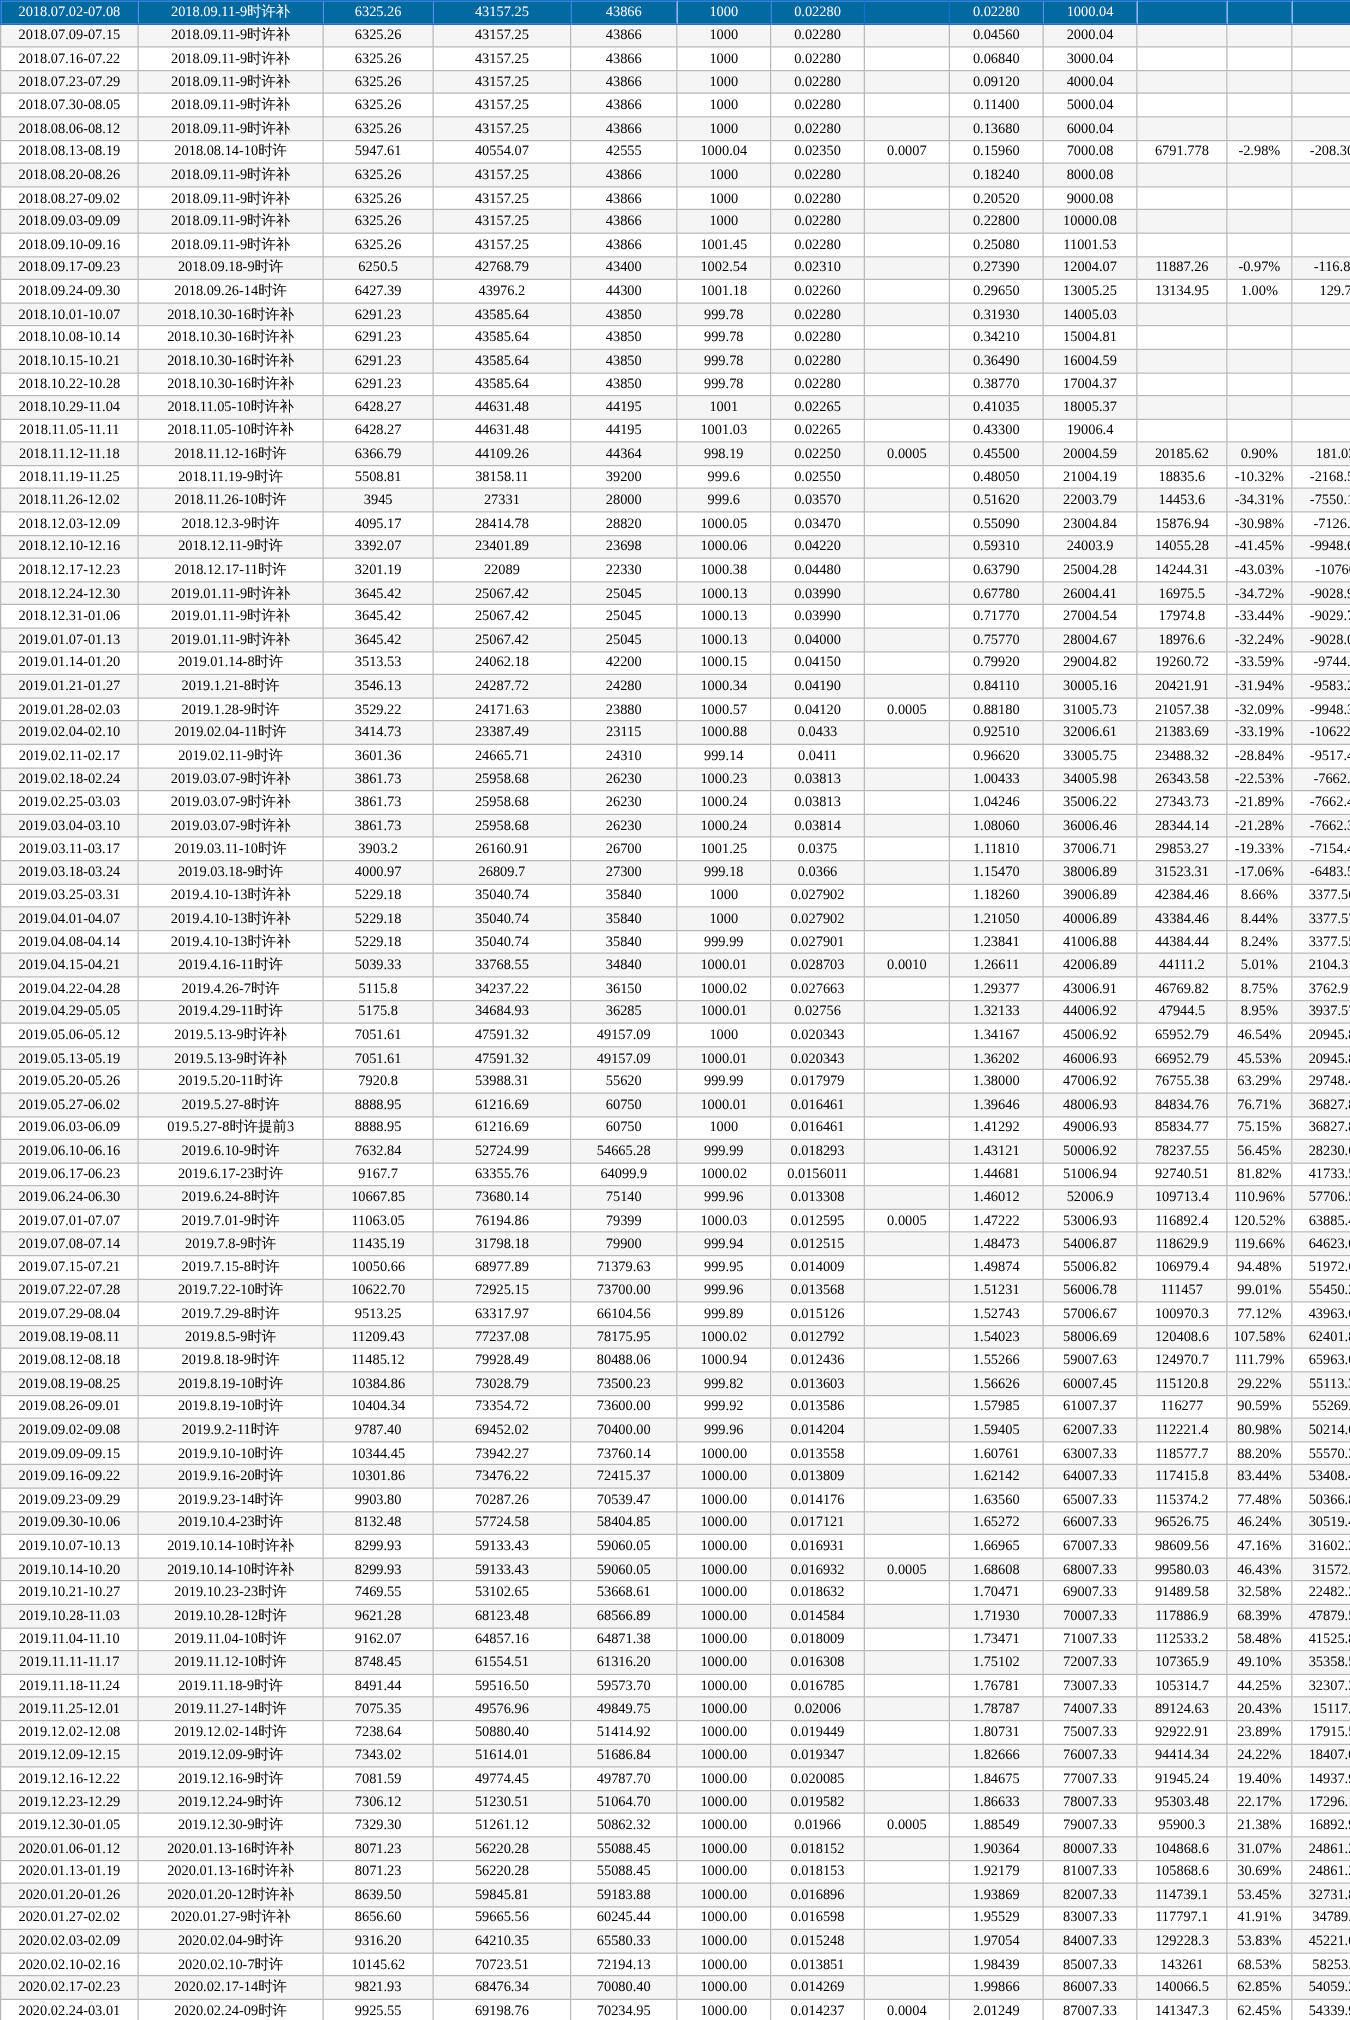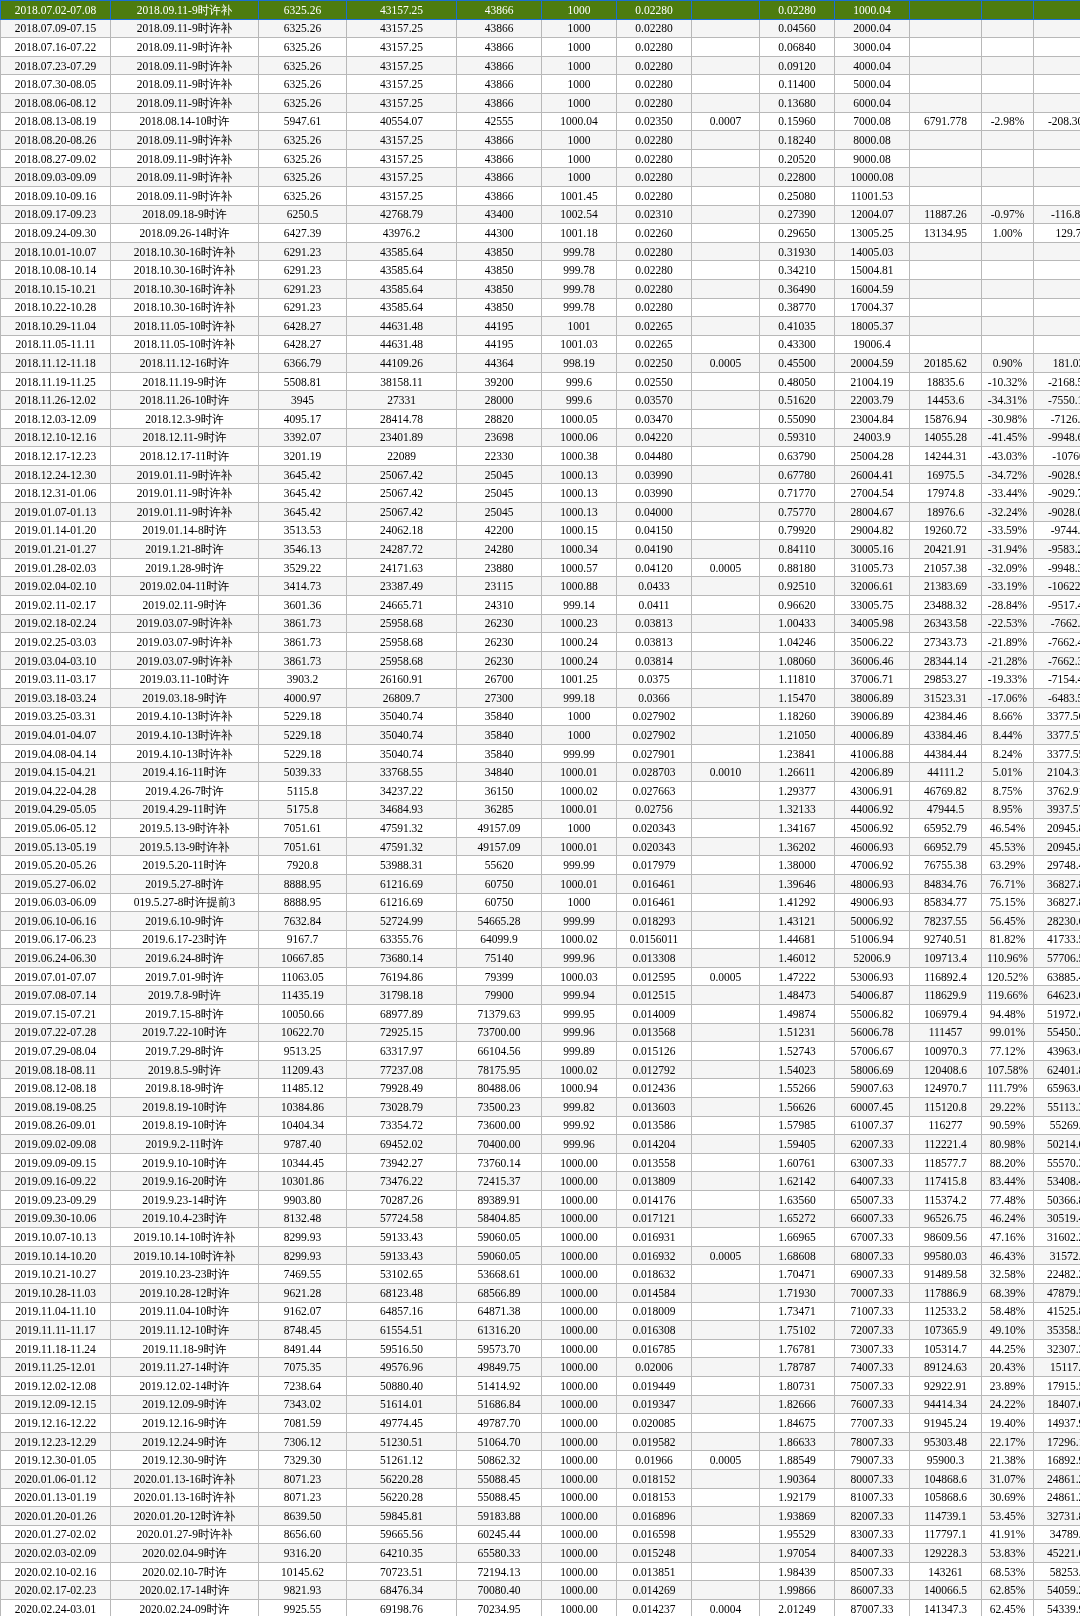--- a/index.html
+++ b/index.html
@@ -42,21 +42,21 @@
   col.c5 { width: 75px; }
   col.c6 { width: 75px; }
   col.c7 { width: 68px; }
   col.c8 { width: 75px; }
   col.c9 { width: 75px; }
   col.c10 { width: 72px; }
   col.c11 { width: 52px; }
   col.c12 { width: 70px; }
 
   tr.selected td {
-    background: #4d7c0f;
+    background: #0369a1;
     color: #ffffff;
     border-color: #1a6fd4;
   }
   tr.alt td {
     background: #f5f5f5;
   }
   td.blank { }
   #watermark {
     position: absolute;
     left: 420px;
@@ -950,21 +950,21 @@
           <td>999.89</td>
           <td>0.015126</td>
           <td class="blank"></td>
           <td>1.52743</td>
           <td>57006.67</td>
           <td>100970.3</td>
           <td>77.12%</td>
           <td>43963.62</td>
         </tr>
         <tr class="alt">
-          <td>2019.08.18-08.11</td>
+          <td>2019.08.19-08.11</td>
           <td>2019.8.5-9时许</td>
           <td>11209.43</td>
           <td>77237.08</td>
           <td>78175.95</td>
           <td>1000.02</td>
           <td>0.012792</td>
           <td class="blank"></td>
           <td>1.54023</td>
           <td>58006.69</td>
           <td>120408.6</td>
@@ -1059,21 +1059,21 @@
           <td>64007.33</td>
           <td>117415.8</td>
           <td>83.44%</td>
           <td>53408.48</td>
         </tr>
         <tr>
           <td>2019.09.23-09.29</td>
           <td>2019.9.23-14时许</td>
           <td>9903.80</td>
           <td>70287.26</td>
-          <td>89389.91</td>
+          <td>70539.47</td>
           <td>1000.00</td>
           <td>0.014176</td>
           <td class="blank"></td>
           <td>1.63560</td>
           <td>65007.33</td>
           <td>115374.2</td>
           <td>77.48%</td>
           <td>50366.82</td>
         </tr>
         <tr class="alt">

